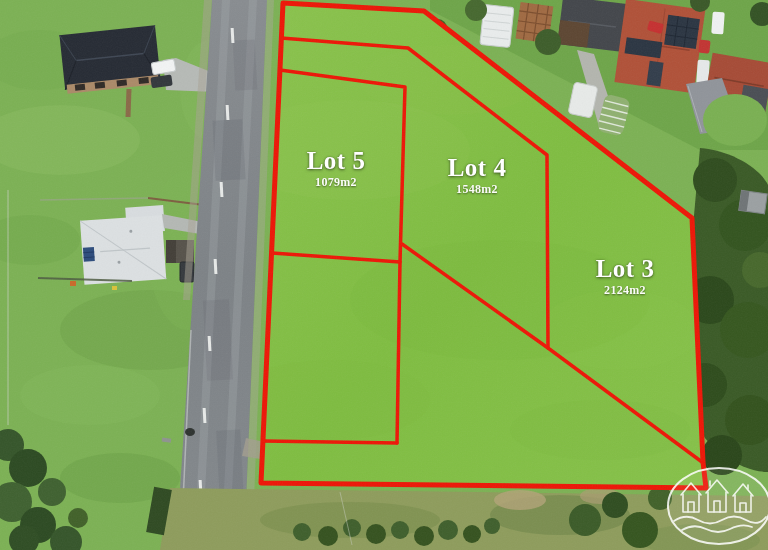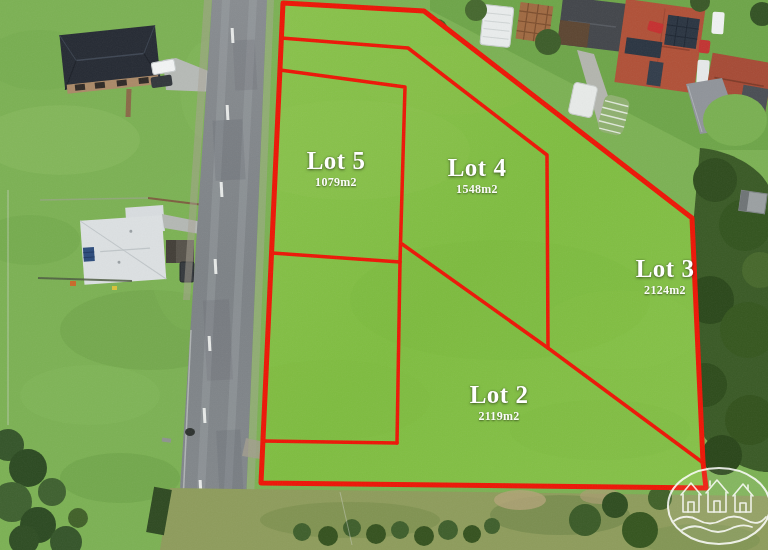--- a/index.html
+++ b/index.html
@@ -17,21 +17,21 @@
     text-shadow:0 1px 3px rgba(0,0,0,.5), 0 0 2px rgba(0,0,0,.25);
     letter-spacing:.5px;
   }
   .lot-area{
     font-size:12px;font-weight:bold;opacity:.97;margin-top:1px;
     text-shadow:0 1px 2px rgba(0,0,0,.5);
     letter-spacing:.3px;
   }
   #label-lot5{left:336px;top:169px;}
   #label-lot4{left:477px;top:176px;}
-  #label-lot3{left:625px;top:277px;margin-left:40px;}
+  #label-lot3{left:625px;top:277px;}
   #label-lot1{left:327px;top:348px;}
   #label-lot2{left:499px;top:403px;}
 </style>
 </head>
 <body>
 
 <div id="stage">
 
 <svg width="768" height="550" viewBox="0 0 768 550">
   <defs>
@@ -291,18 +291,14 @@
   <div class="lot-area">1079m2</div>
 </div>
 <div class="lot-label" id="label-lot4">
   <div class="lot-name">Lot 4</div>
   <div class="lot-area">1548m2</div>
 </div>
 <div class="lot-label" id="label-lot3">
   <div class="lot-name">Lot 3</div>
   <div class="lot-area">2124m2</div>
 </div>
-<div class="lot-label" id="label-lot2">
-  <div class="lot-name">Lot 2</div>
-  <div class="lot-area">2119m2</div>
+
 </div>
 
-</div>
-
 </body></html>

